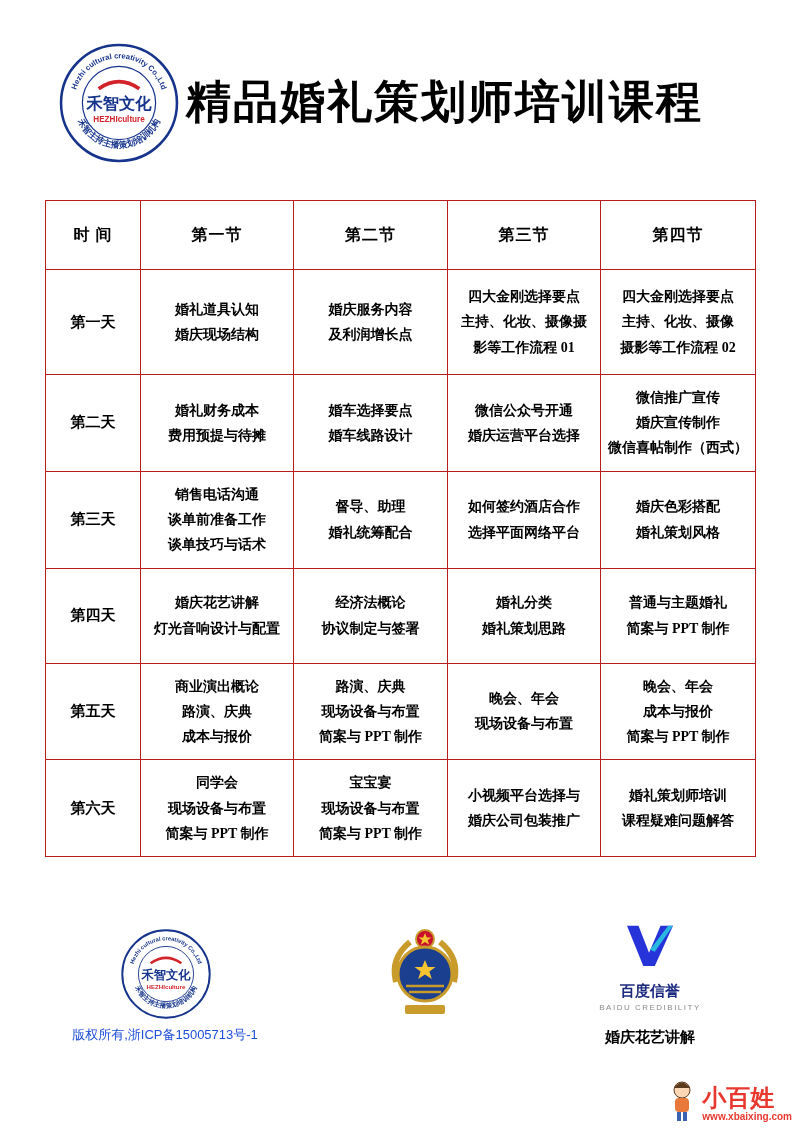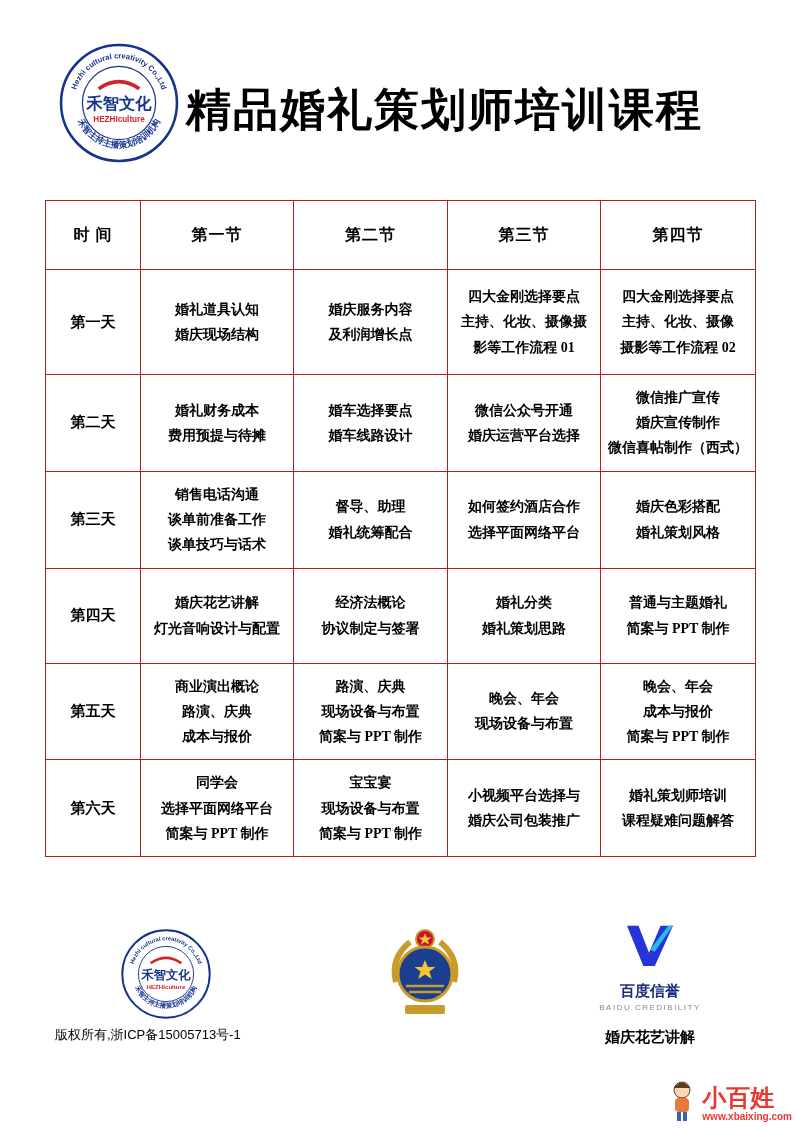--- a/index.html
+++ b/index.html
@@ -1,37 +1,37 @@
 <!DOCTYPE html>
 <html><head>
 <meta charset="utf-8">
 <style>
   html,body{margin:0;padding:0;}
   body{width:800px;height:1128px;background:#ffffff;font-family:"Liberation Sans",sans-serif;}
   .page{position:relative;width:800px;height:1128px;background:#ffffff;overflow:hidden;}
 
   
   .logo-header{position:absolute;left:58px;top:38px;width:122px;height:130px;}
-  .page-title{position:absolute;left:186px;top:80px;font-family:Liberation Mono, monospace;
+  .page-title{position:absolute;left:186px;top:72px;font-family:Liberation Mono, monospace;
               font-size:45px;font-weight:900;color:#000;letter-spacing:2px;white-space:nowrap;}
 
   
   .course-table{position:absolute;left:45px;top:200px;width:710px;border-collapse:collapse;table-layout:fixed;}
   .course-table th,.course-table td{border:1px solid #b91c1c;text-align:center;vertical-align:middle;
         color:#000;font-family:"Liberation Serif",serif;white-space:pre-line;}
   .course-table th{font-size:16px;font-weight:700;height:66px;letter-spacing:1px;}
   .course-table td{font-size:14px;font-weight:600;line-height:1.8;padding:10px 4px;}
   .course-table td.day{font-size:15px;font-weight:700;}
   tr.r1 td{height:84px;} tr.r2 td{height:74px;} tr.r3 td{height:76px;}
   tr.r4 td{height:74px;} tr.r5 td{height:74px;} tr.r6 td{height:76px;}
 
   
   .logo-footer{position:absolute;left:120px;top:928px;width:92px;height:92px;}
-  .copyright{position:absolute;left:55px;top:1026px;width:220px;text-align:left;
-             font-size:13px;color:#000000;}
+  .copyright{position:absolute;left:55px;top:1026px;width:220px;text-align:center;
+             font-size:13px;color:#1d4ed8;}
   .police-badge{position:absolute;left:382px;top:926px;width:86px;height:92px;}
   .police-text{position:absolute;left:290px;top:1025px;width:270px;text-align:center;
                font-size:16px;font-weight:bold;color:#000;}
   .baidu-block{position:absolute;left:588px;top:922px;width:124px;text-align:center;}
   .baidu-v{display:block;margin:0 auto;}
   .baidu-name{font-size:15px;font-weight:bold;color:#1b2a7e;margin-top:14px;}
   .baidu-en{font-size:8px;color:#8a8a8a;letter-spacing:1.5px;margin-top:2px;text-align:center;}
   .baidu-cert{position:absolute;left:588px;top:1028px;width:124px;text-align:center;
               font-size:15px;font-weight:bold;color:#000;}
 
@@ -142,21 +142,21 @@
 简案与 PPT 制作</td>
         <td>晚会、年会
 现场设备与布置</td>
         <td>晚会、年会
 成本与报价
 简案与 PPT 制作</td>
       </tr>
       <tr class="r6">
         <td class="day">第六天</td>
         <td>同学会
-选择平面网络平台
+现场设备与布置
 简案与 PPT 制作</td>
         <td>宝宝宴
 现场设备与布置
 简案与 PPT 制作</td>
         <td>小视频平台选择与
 婚庆公司包装推广</td>
         <td>婚礼策划师培训
 课程疑难问题解答</td>
       </tr>
     </tbody>

